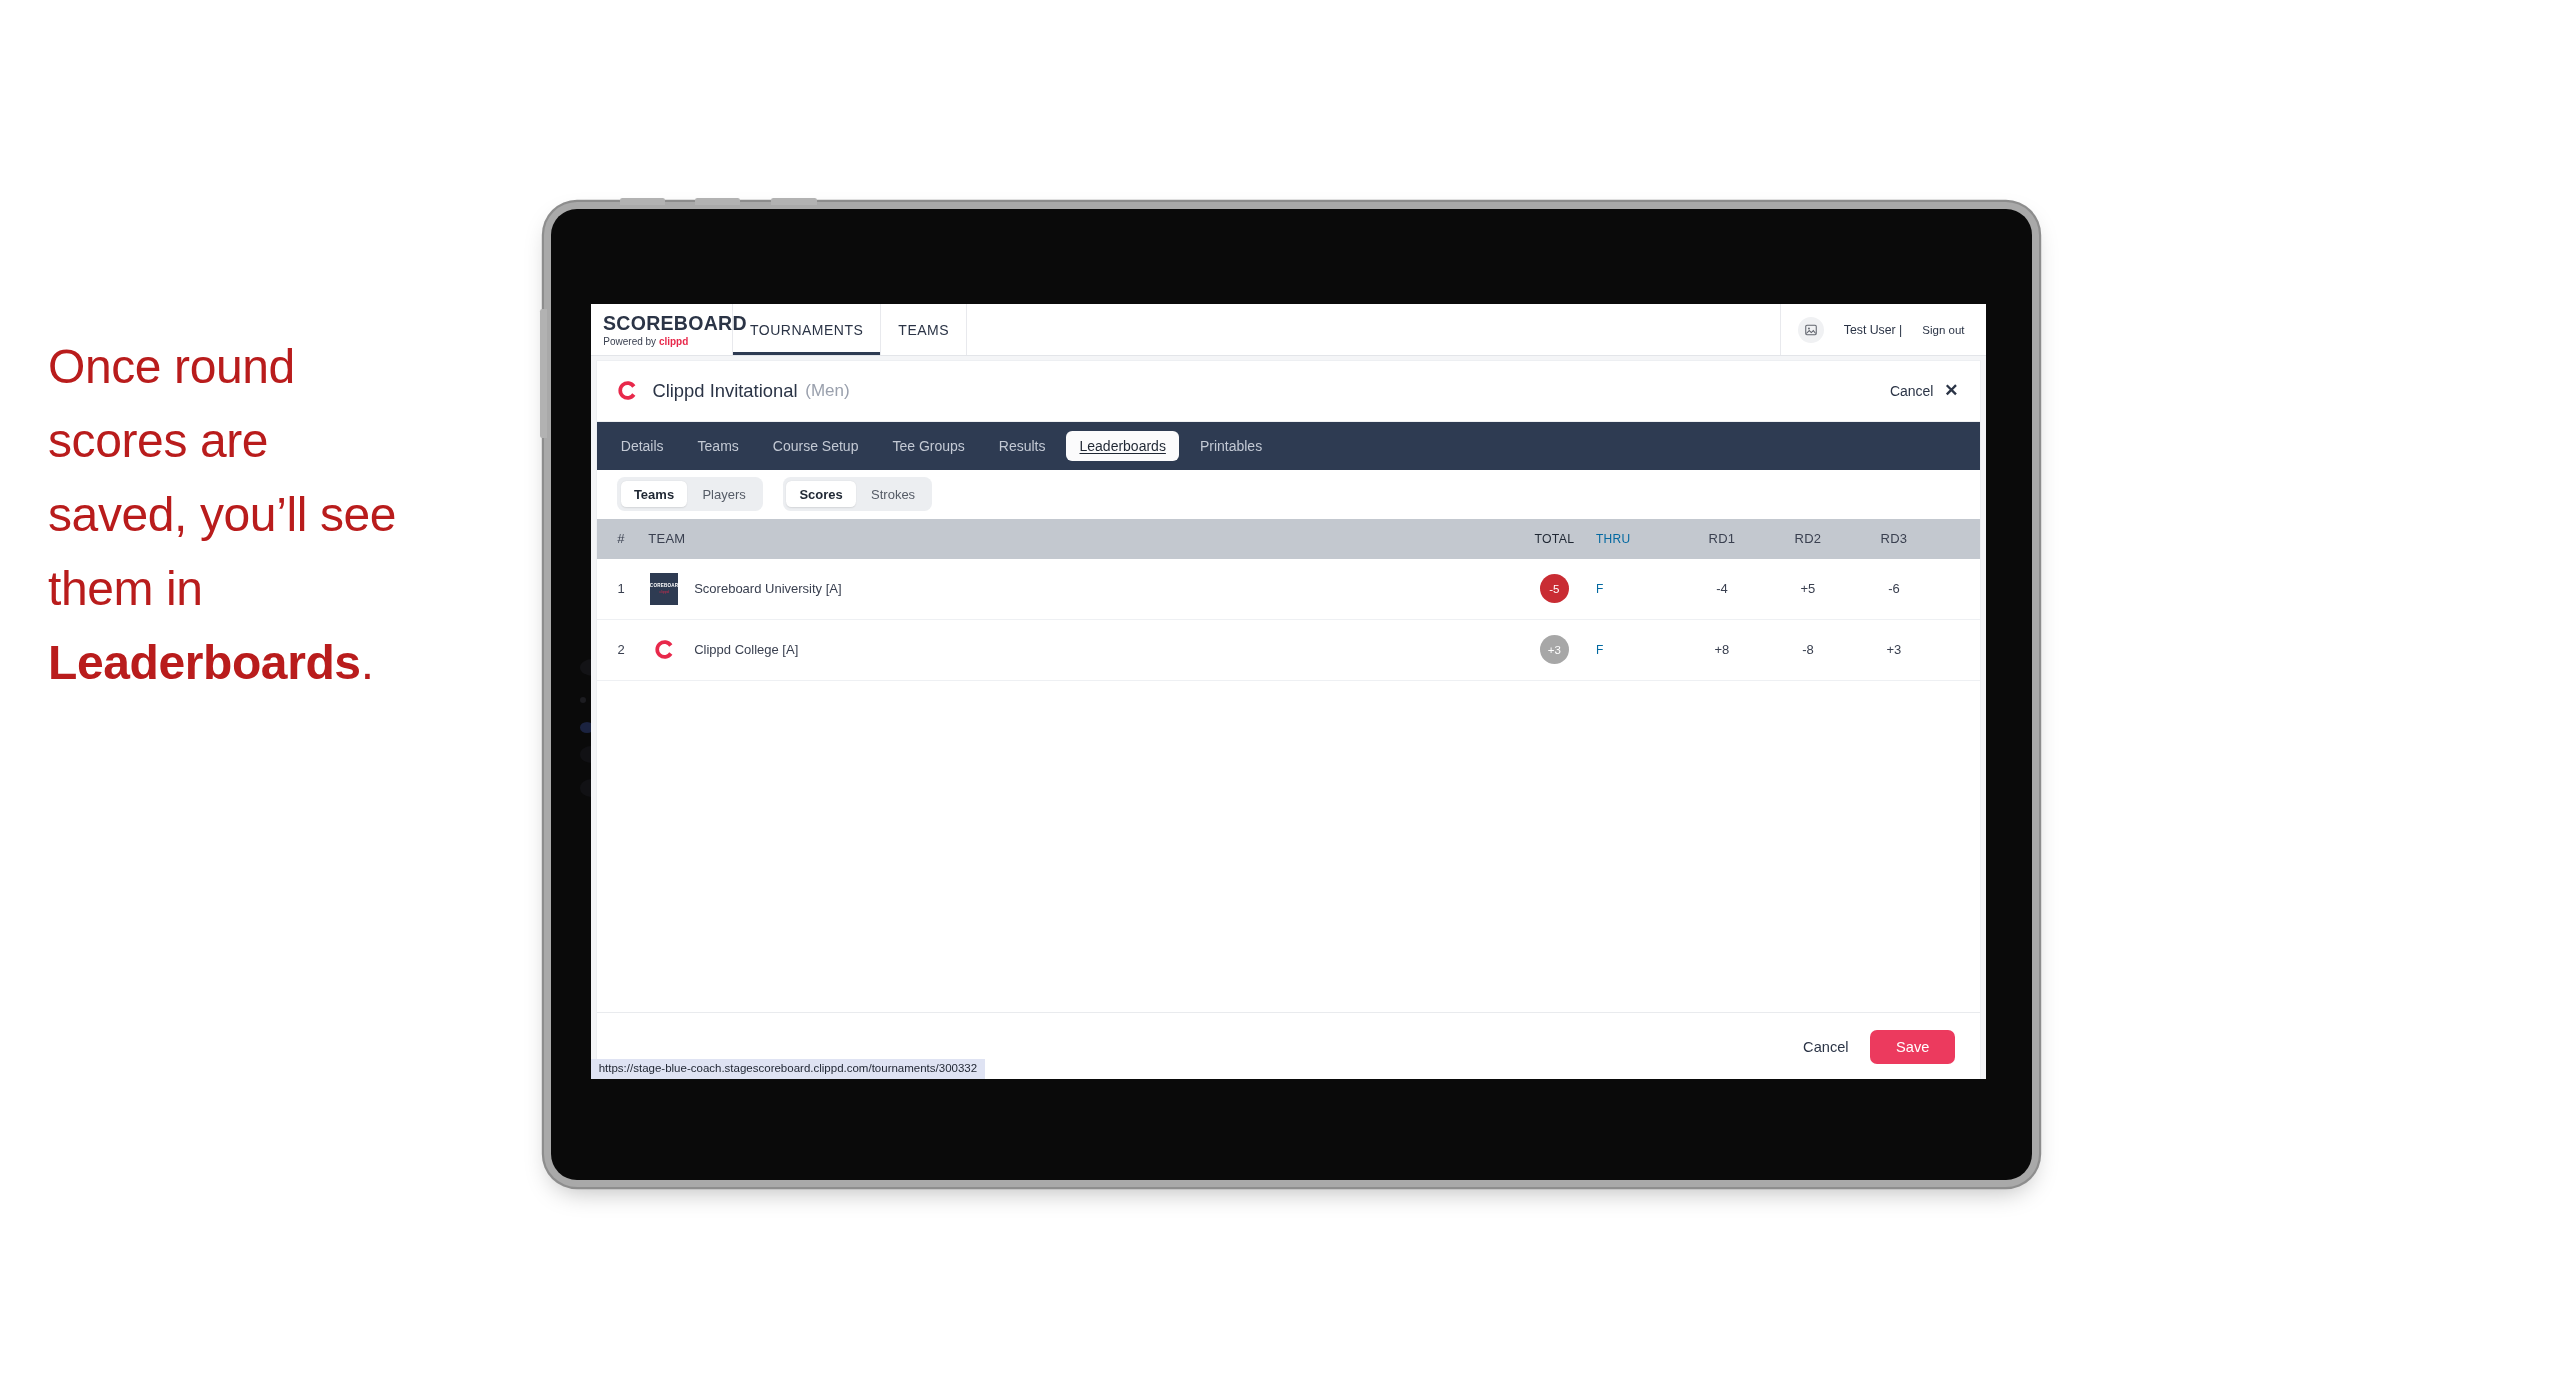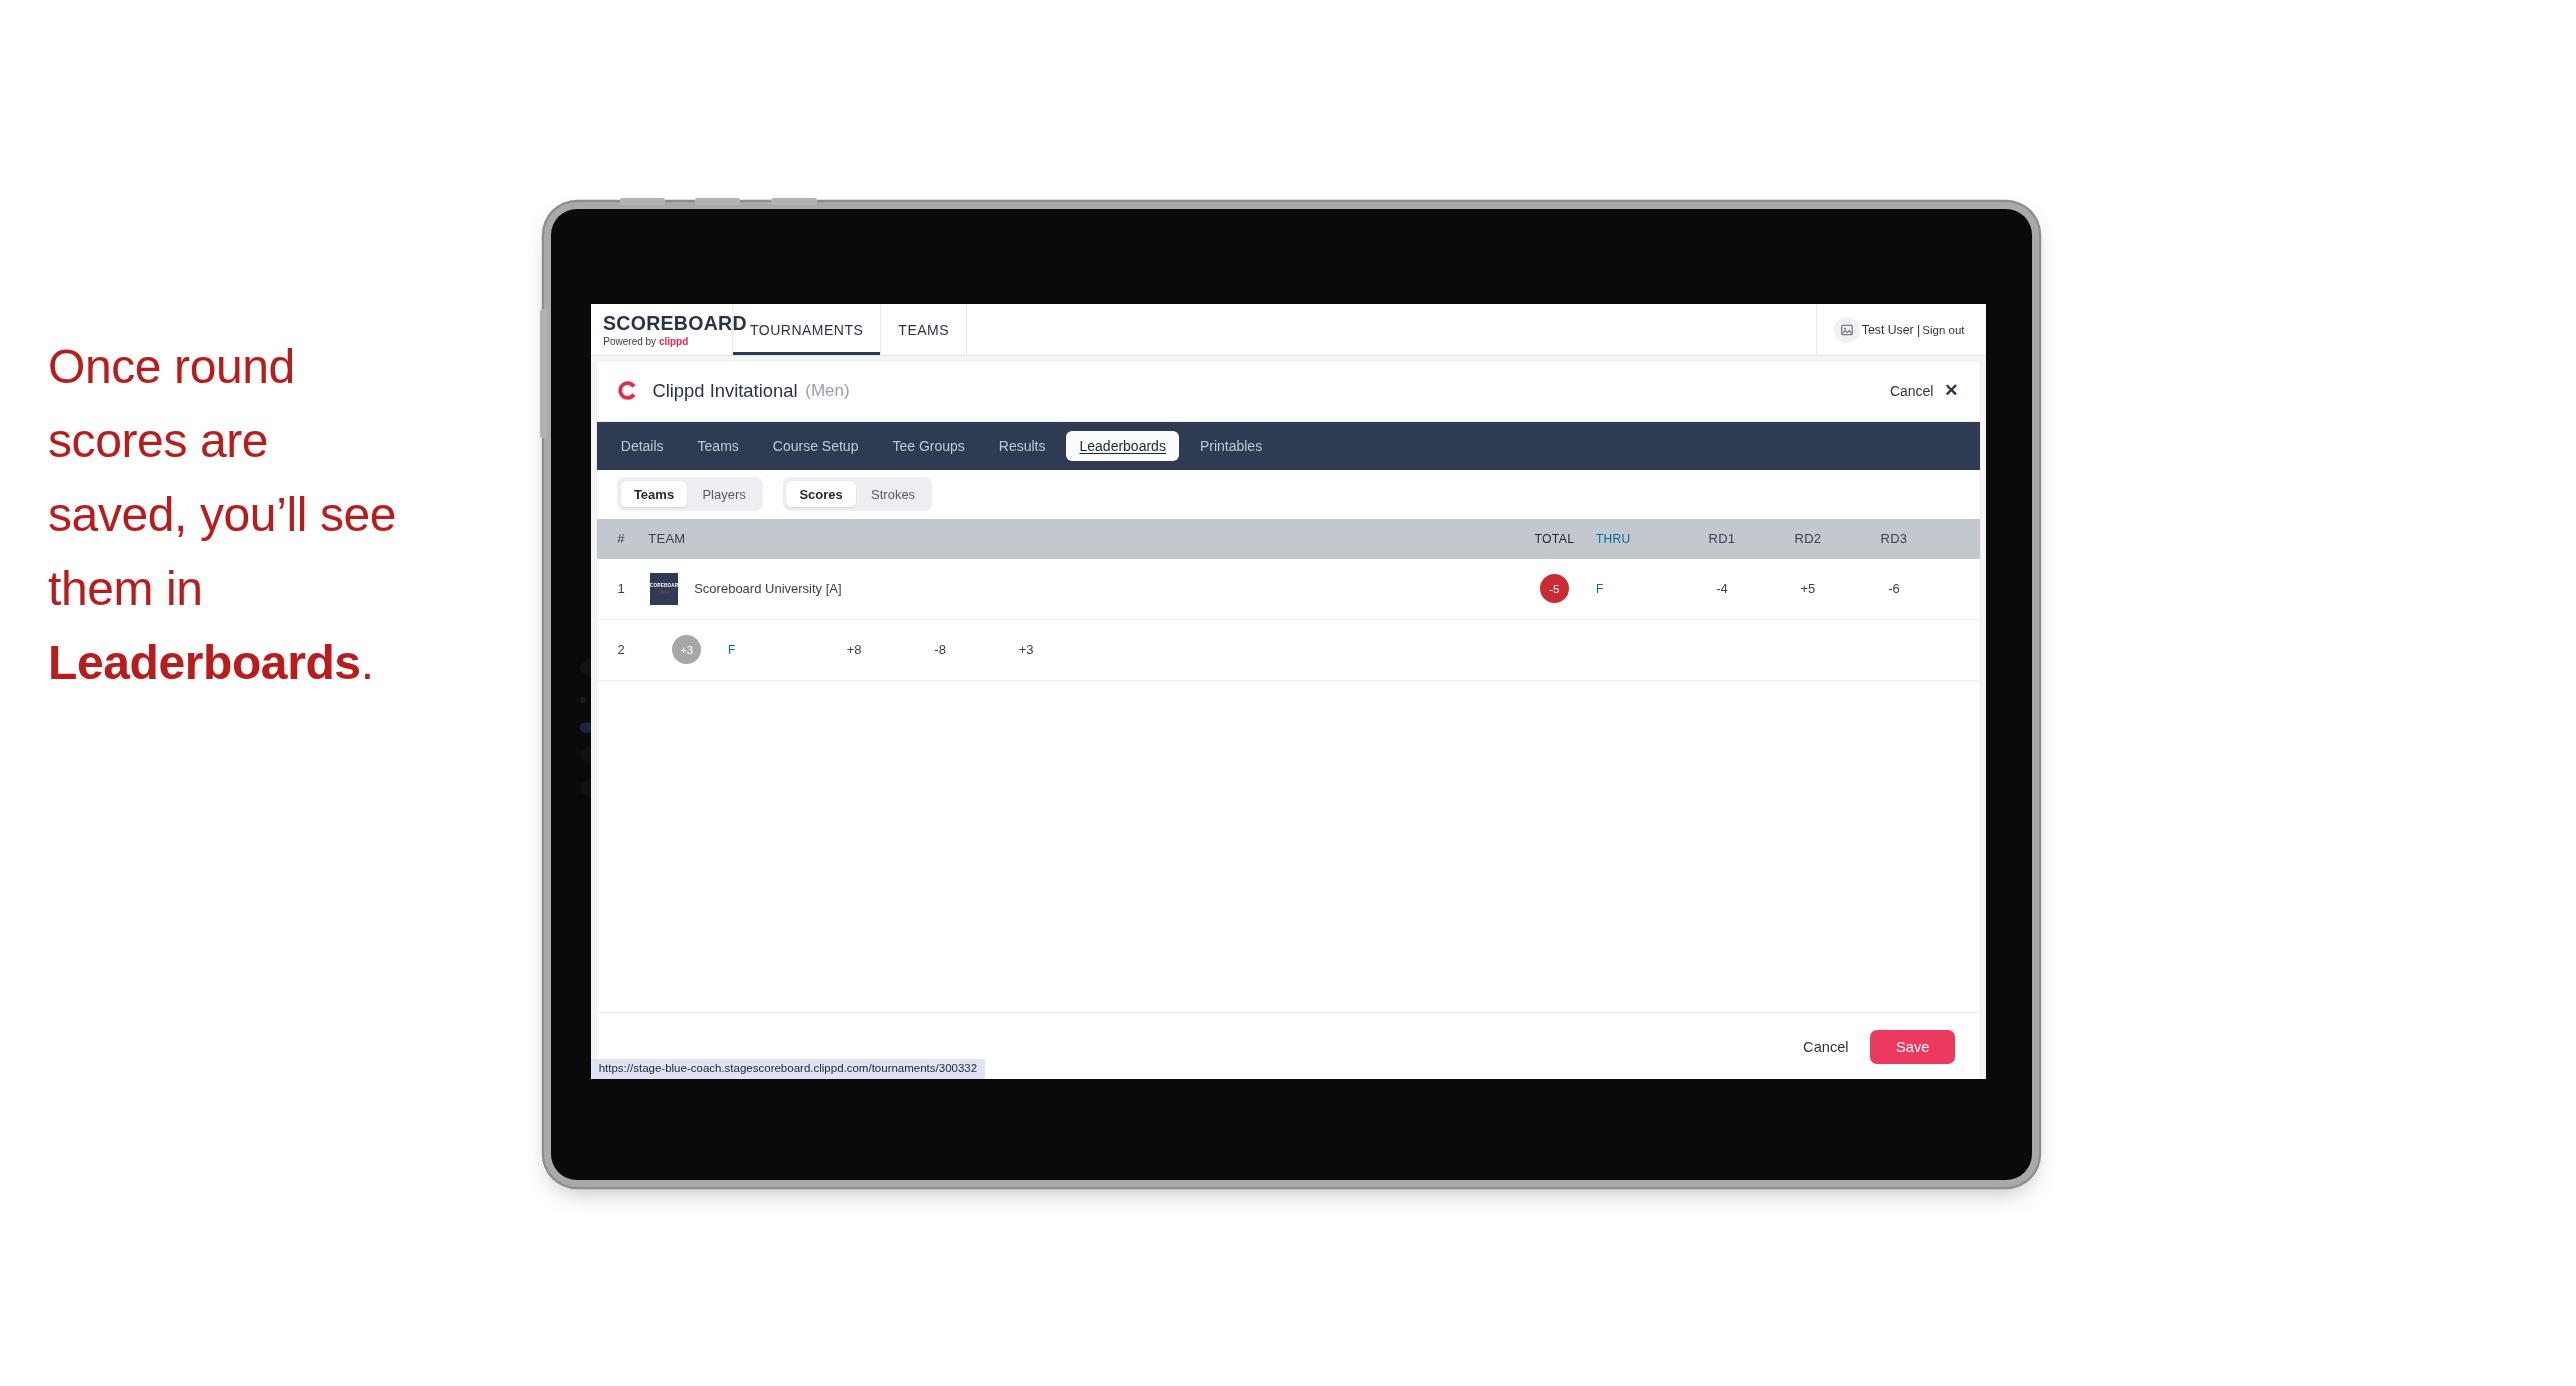--- a/index.html
+++ b/index.html
@@ -96,21 +96,21 @@
     font-size:14px;color:#2b3446;
     letter-spacing:0.5px;
     border-right:0.8px solid #e8e9ed;
     box-sizing:border-box;
     cursor:pointer;
   }
   .navtab.active{ box-shadow:inset 0 -3.1px 0 0 #2e3b52; }
 
   .appbar-spacer{flex:1;border-right:0.8px solid #e8e9ed;}
   .userbox{
-    display:flex;align-items:center;gap:2px;
+    display:flex;align-items:center;gap:20px;
     padding:0 21.5px 0 17px;
   }
   .avatar{
     width:26px;height:26px;border-radius:50%;
     background:#f0f1f3;
     display:flex;align-items:center;justify-content:center;
     color:#60646d;
   }
   .username{font-size:12.3px;color:#2b3446;}
   .signout{font-size:11.5px;color:#2b3446;cursor:pointer;}
@@ -353,20 +353,28 @@
             </div>
             <div class="c-thru">F</div>
             <div class="c-rd">-4</div>
             <div class="c-rd">+5</div>
             <div class="c-rd">-6</div>
             <div class="c-pad"></div>
           </div>
 
           <div class="trow tbodyrow">
             <div class="c-rank">2</div>
+            <div class="c-team">
+              <div class="team-logo-box">
+                <svg width="23" height="23" viewBox="0 0 32 32">
+                  <path d="M27 8.6A13 13 0 1 0 27 23.4L22.6 19.8A7.6 7.6 0 1 1 22.6 12.2Z" fill="#e8294b"></path>
+                </svg>
+              </div>
+              <span>Clippd College [A]</span>
+            </div>
             <div class="c-total">
               <span class="badge grey">+3</span>
             </div>
             <div class="c-thru">F</div>
             <div class="c-rd">+8</div>
             <div class="c-rd">-8</div>
             <div class="c-rd">+3</div>
             <div class="c-pad"></div>
           </div>
 

